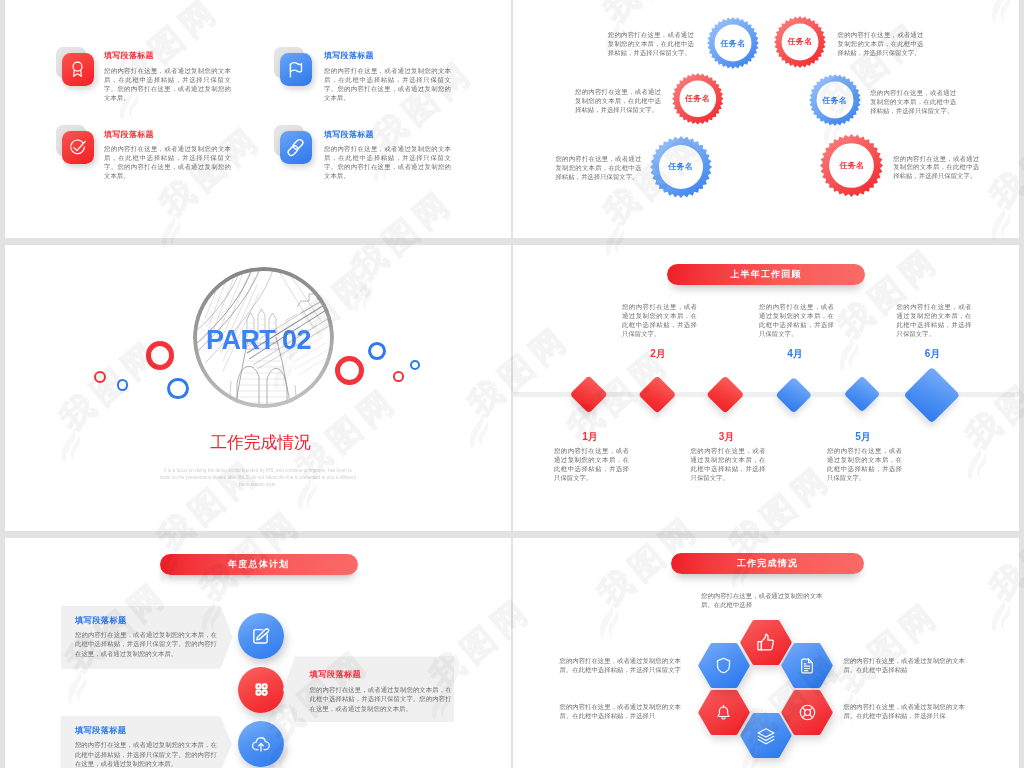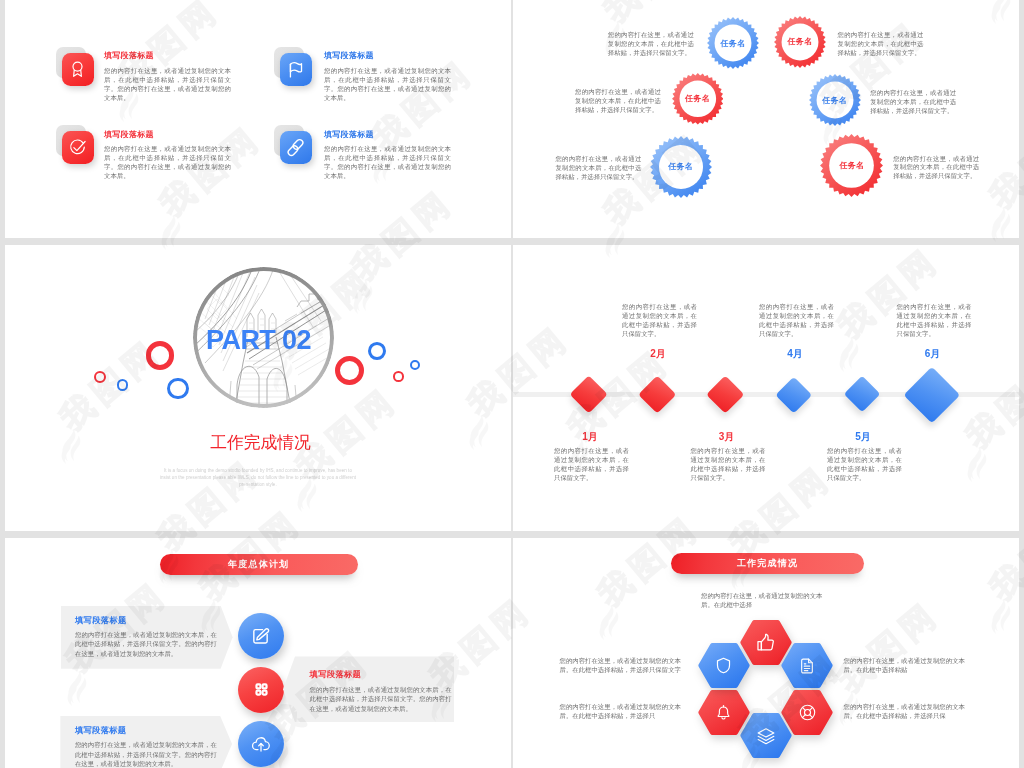--- a/index.html
+++ b/index.html
@@ -343,20 +343,21 @@
       <div class="ring" style="left:162.2px;top:132.6px;width:21.5px;height:21.5px;border:3.9px solid #2f7aef"></div>
       <div class="ring" style="left:329.6px;top:110.5px;width:29.9px;height:29.9px;border:5.2px solid #f4333c"></div>
       <div class="ring" style="left:363.1px;top:96.7px;width:17.9px;height:17.9px;border:3.3px solid #2f7aef"></div>
       <div class="ring" style="left:388.3px;top:126.3px;width:10.7px;height:10.7px;border:2.2px solid #f4333c"></div>
       <div class="ring" style="left:405.1px;top:114.9px;width:9.9px;height:9.9px;border:2.1px solid #2f7aef"></div>
       <div class="s3-title">工作完成情况</div>
       <div class="s3-sub">It is a focus on doing the demo studio founded by IHS, and continue to improve, has been to insist on the presentation please able IWLS, do not follow the line to presented to you a different presentation style.</div>
     </div>
     <div class="slide">
       <div class="s4-line" style="top:147.0px"></div>
+      <div class="pill" style="left:154px;top:19.4px;width:198px">上半年工作回顾</div>
       <div class="s4-dia red" style="left:62.3px;top:135.8px;width:27.4px;height:27.4px;transform:rotate(45deg)"></div>
       <div class="s4-month red" style="left:47.0px;top:185.0px">1月</div>
       <div class="s4-body" style="left:41.0px;top:202.0px">您的内容打在这里，或者通过复制您的文本后，在此框中选择粘贴，并选择只保留文字。</div>
       <div class="s4-dia red" style="left:130.7px;top:136.2px;width:26.5px;height:26.5px;transform:rotate(45deg)"></div>
       <div class="s4-month red" style="left:115.0px;top:102.0px">2月</div>
       <div class="s4-body" style="left:109.0px;top:58.0px">您的内容打在这里，或者通过复制您的文本后，在此框中选择粘贴，并选择只保留文字。</div>
       <div class="s4-dia red" style="left:199.2px;top:136.2px;width:26.5px;height:26.5px;transform:rotate(45deg)"></div>
       <div class="s4-month red" style="left:183.5px;top:185.0px">3月</div>
       <div class="s4-body" style="left:177.5px;top:202.0px">您的内容打在这里，或者通过复制您的文本后，在此框中选择粘贴，并选择只保留文字。</div>
       <div class="s4-dia blue" style="left:268.2px;top:136.7px;width:25.5px;height:25.5px;transform:rotate(45deg)"></div>

